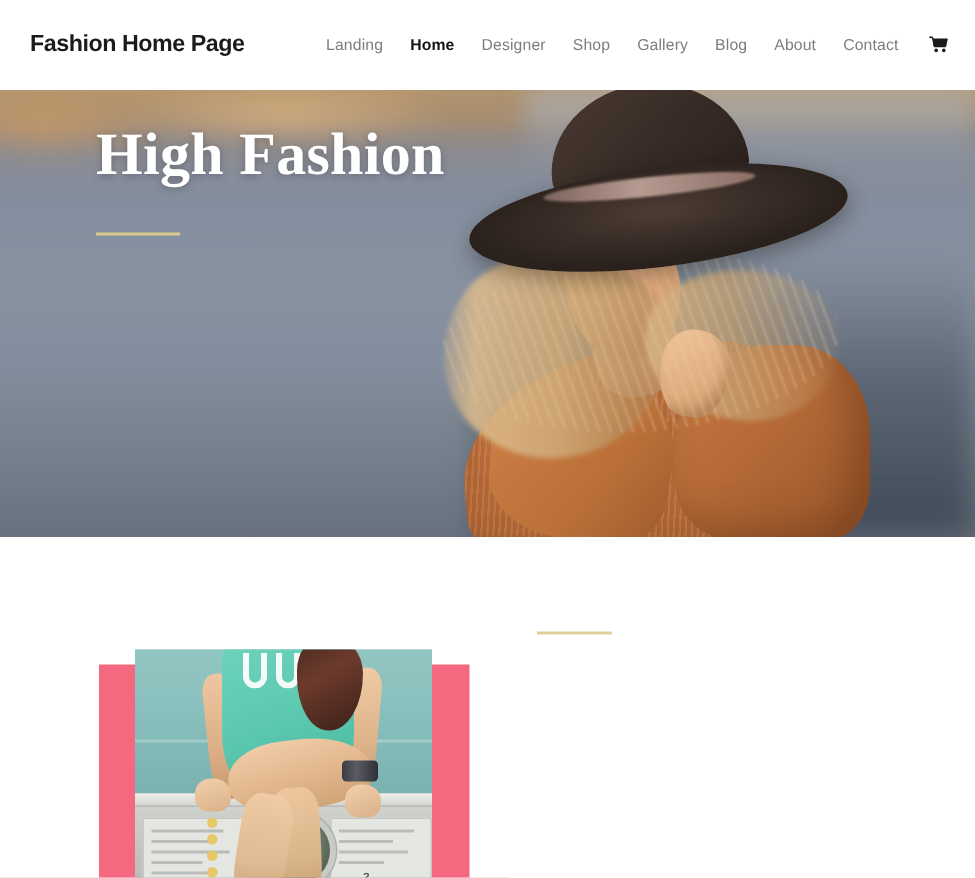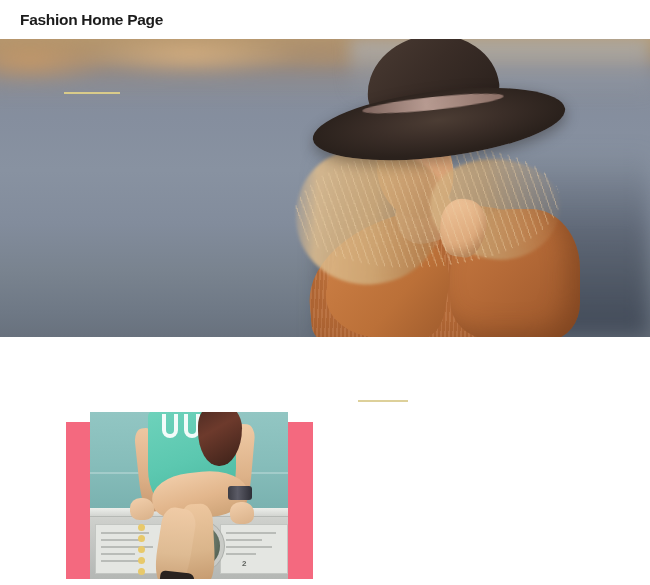--- a/index.html
+++ b/index.html
@@ -5,21 +5,21 @@
   * { margin:0; padding:0; box-sizing:border-box; }
   html, body {
     width:650px; height:585px;
     overflow:hidden;
     background:#ffffff;
     font-family:"Liberation Sans", sans-serif;
   }
 
   
   .header {
-    height:39px;
+    height:60px;
     background:#ffffff;
     display:flex;
     align-items:center;
     justify-content:space-between;
     padding:0 18px 0 20px;
     position:relative;
     z-index:5;
   }
   .logo {
     font-size:15.5px;
@@ -469,20 +469,38 @@
     line-height:19.5px;
     color:#9a9a9a;
     letter-spacing:0.1px;
   }
 </style>
 </head>
 <body>
 
 <div class="header">
   <div class="logo">Fashion Home Page</div>
+  <div class="nav">
+    <a class="nav-link" href="#">Landing</a>
+    <a class="nav-link active" href="#">Home</a>
+    <a class="nav-link" href="#">Designer</a>
+    <a class="nav-link" href="#">Shop</a>
+    <a class="nav-link" href="#">Gallery</a>
+    <a class="nav-link" href="#">Blog</a>
+    <a class="nav-link" href="#">About</a>
+    <a class="nav-link" href="#">Contact</a>
+    <span class="cart-icon">
+      <svg width="13" height="12" viewBox="0 0 13 12" aria-hidden="true">
+        <path d="M0.5 0.8 H2.4 L3.0 2.2 H12.3 L11.0 7.0 H4.2 L3.0 2.2" fill="none" stroke="#1b1b1b" stroke-width="1.1" stroke-linejoin="round"></path>
+        <rect x="3.2" y="2.4" width="8.7" height="4.4" fill="#1b1b1b"></rect>
+        <circle cx="5.1" cy="9.6" r="1.2" fill="#1b1b1b"></circle>
+        <circle cx="10.2" cy="9.6" r="1.2" fill="#1b1b1b"></circle>
+      </svg>
+    </span>
+  </div>
 </div>
 
 <div class="hero">
   <div class="hero-bg"></div>
   <div class="hero-shore"></div>
   <div class="hero-haze"></div>
   <div class="hero-water"></div>
 
   <div class="model">
     <div class="m-sweater">
@@ -495,20 +513,21 @@
     <div class="m-hair-l"></div>
     <div class="m-hair-r"></div>
     <div class="m-hand"></div>
     <div class="m-hair-strands"></div>
     <div class="m-hat-crown"></div>
     <div class="m-hat-brim"></div>
     <div class="m-hat-band"></div>
   </div>
 
   <div class="hero-copy">
+    <div class="hero-title">High Fashion</div>
     <div class="hero-rule"></div>
   </div>
 </div>
 
 <div class="section2">
   <div class="pink-block"></div>
 
   <div class="photo-frame">
     <div class="ph-wall">
       <div class="ph-wall-line"></div>

